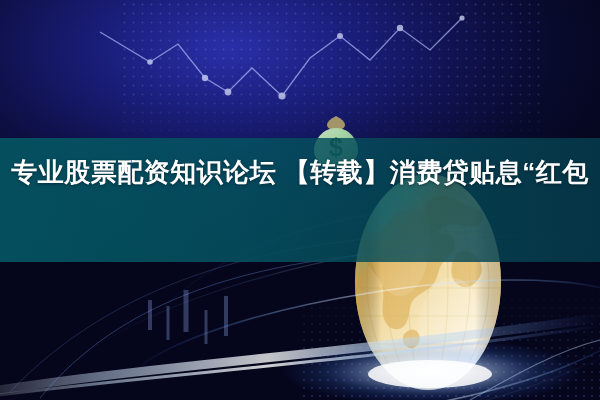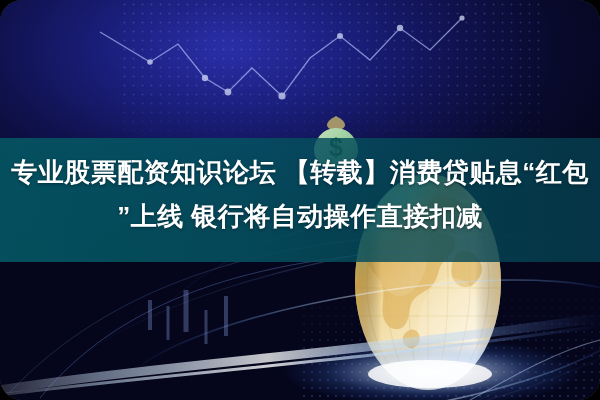--- a/index.html
+++ b/index.html
@@ -2,21 +2,20 @@
 <html><head>
 <meta charset="utf-8">
 <style>
   html,body{margin:0;padding:0;background:#000;}
   #stage{
     position:relative;
     width:600px;height:400px;
     overflow:hidden;
     font-family:"Liberation Sans","DejaVu Sans",sans-serif;
     background:#4d7c0f;
-    border-radius:22px;
   }
   
   .bg-base{
     position:absolute;inset:0;
     background:
       radial-gradient(ellipse 70% 55% at 38% 12%, #2a2fa8 0%, #1b1f7d 28%, #10124f 55%, #080a2c 78%, #05061c 100%),
       linear-gradient(100deg,#07072a 0%,#101463 30%,#1a1f86 48%,#0d1150 70%,#05061e 100%);
   }
   
   .dots{
@@ -250,15 +249,14 @@
       <line x1="168" y1="340" x2="168" y2="306" stroke-width="3"></line>
       <line x1="186" y1="332" x2="186" y2="290" stroke-width="5"></line>
       <line x1="206" y1="344" x2="206" y2="310" stroke-width="3"></line>
       <line x1="226" y1="336" x2="226" y2="296" stroke-width="4"></line>
     </g>
   </svg>
 
   <div class="teal-band" style="top:138px;height:124px;"></div>
 
   <div class="headline" style="top:152px;">专业股票配资知识论坛 【转载】消费贷贴息“红包</div>
-  <div class="headline" style="top:196px;">”上线 银行将自动操作直接扣减</div>
 
 </div>
 
 </body></html>

